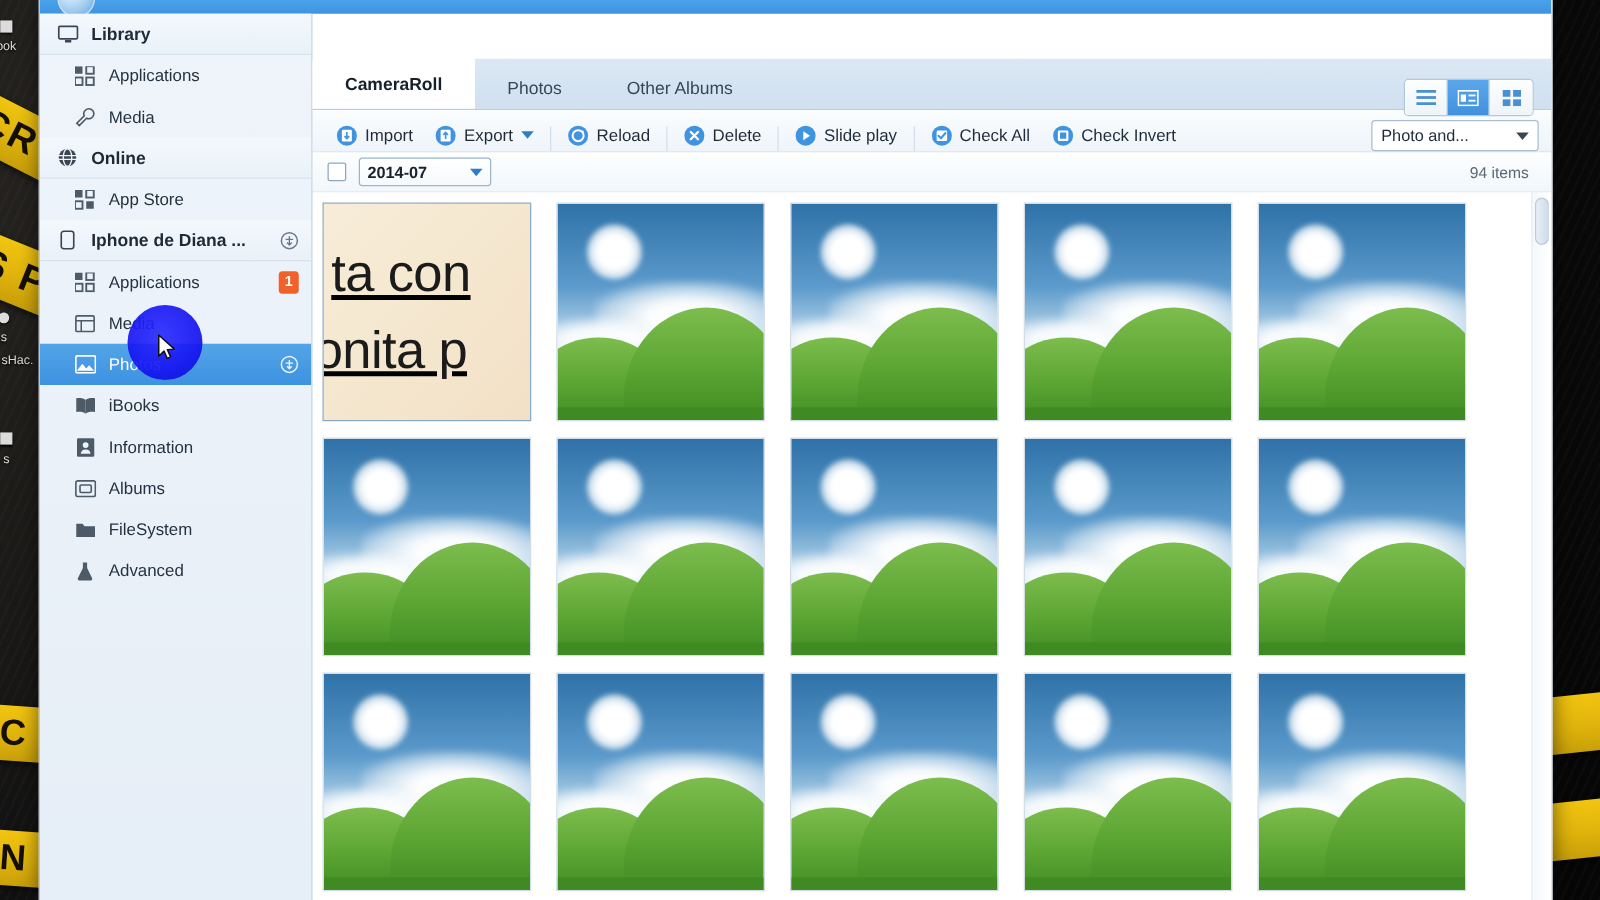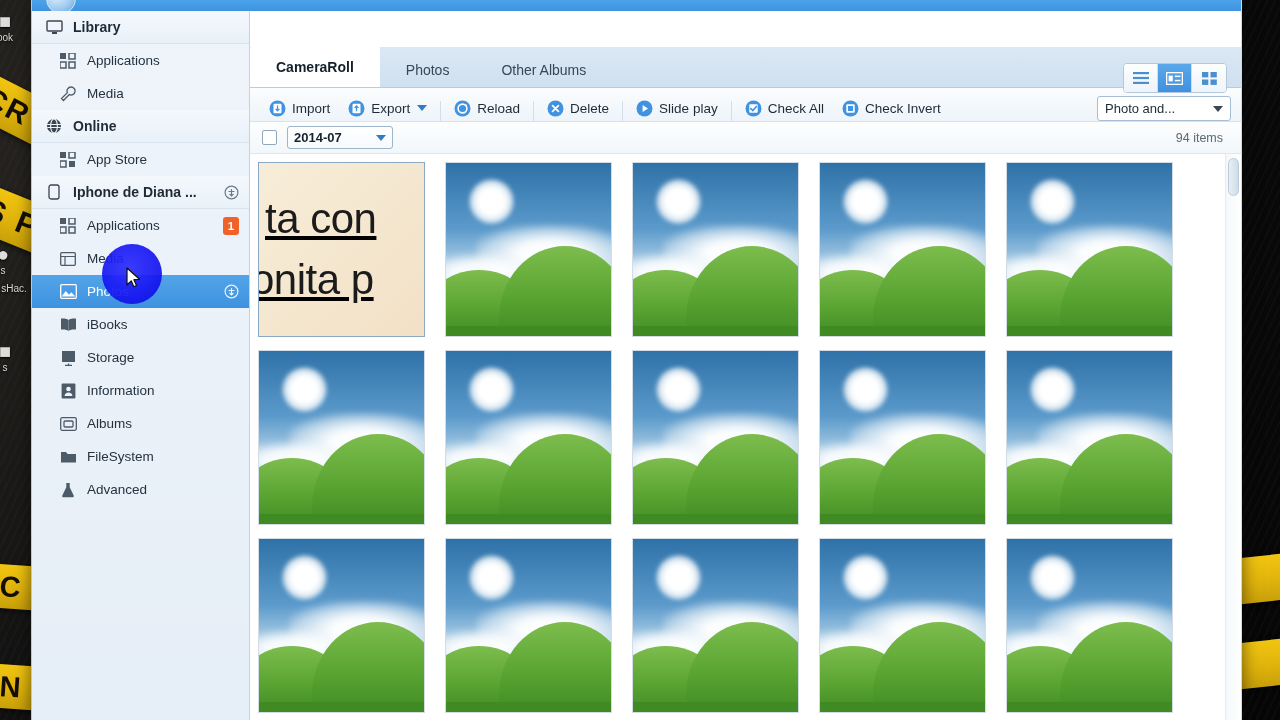--- a/index.html
+++ b/index.html
@@ -470,29 +470,20 @@
             <svg width="17" height="15" viewBox="0 0 17 15">
                 <path d="M8.5 3C6.8 1.6 4.3 1.2 1 1.6v11C4.3 12.2 6.8 12.6 8.5 14V3z" fill="currentColor"></path>
                 <path d="M8.5 3C10.2 1.6 12.7 1.2 16 1.6v11c-3.3-.4-5.8 0-7.5 1.4V3z" fill="currentColor"></path>
               </svg>
           </span>
           <span class="side-label">iBooks</span>
         </div>
         <div class="side-item">
           <span class="side-icon">
             <svg width="15" height="16" viewBox="0 0 15 16">
-                <rect x="1" y="1" width="13" height="11" fill="currentColor"></rect>
-                <path d="M7.5 13.5v2M4 15.5h7" stroke="currentColor" stroke-width="1.3"></path>
-              </svg>
-          </span>
-          <span class="side-label">Storage</span>
-        </div>
-        <div class="side-item">
-          <span class="side-icon">
-            <svg width="15" height="16" viewBox="0 0 15 16">
                 <rect x="0.6" y="0.6" width="13.8" height="14.8" rx="1" fill="currentColor"></rect>
                 <circle cx="7.5" cy="6" r="2.3" fill="#eef4fa"></circle>
                 <path d="M3.6 13c0-2.2 1.8-3.4 3.9-3.4S11.4 10.8 11.4 13z" fill="#eef4fa"></path>
               </svg>
           </span>
           <span class="side-label">Information</span>
         </div>
         <div class="side-item">
           <span class="side-icon">
             <svg width="17" height="14" viewBox="0 0 17 14">

